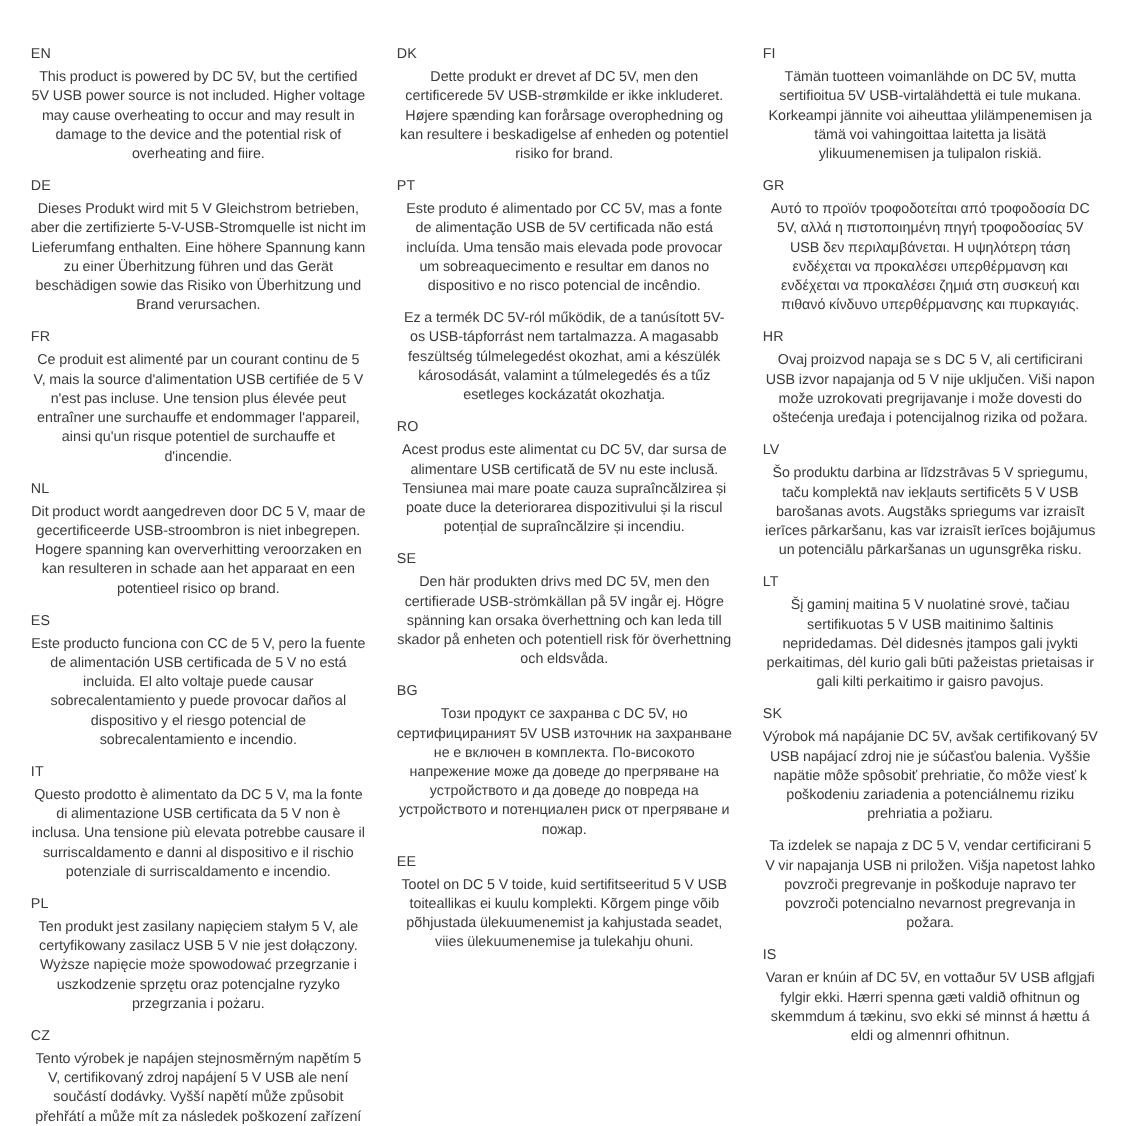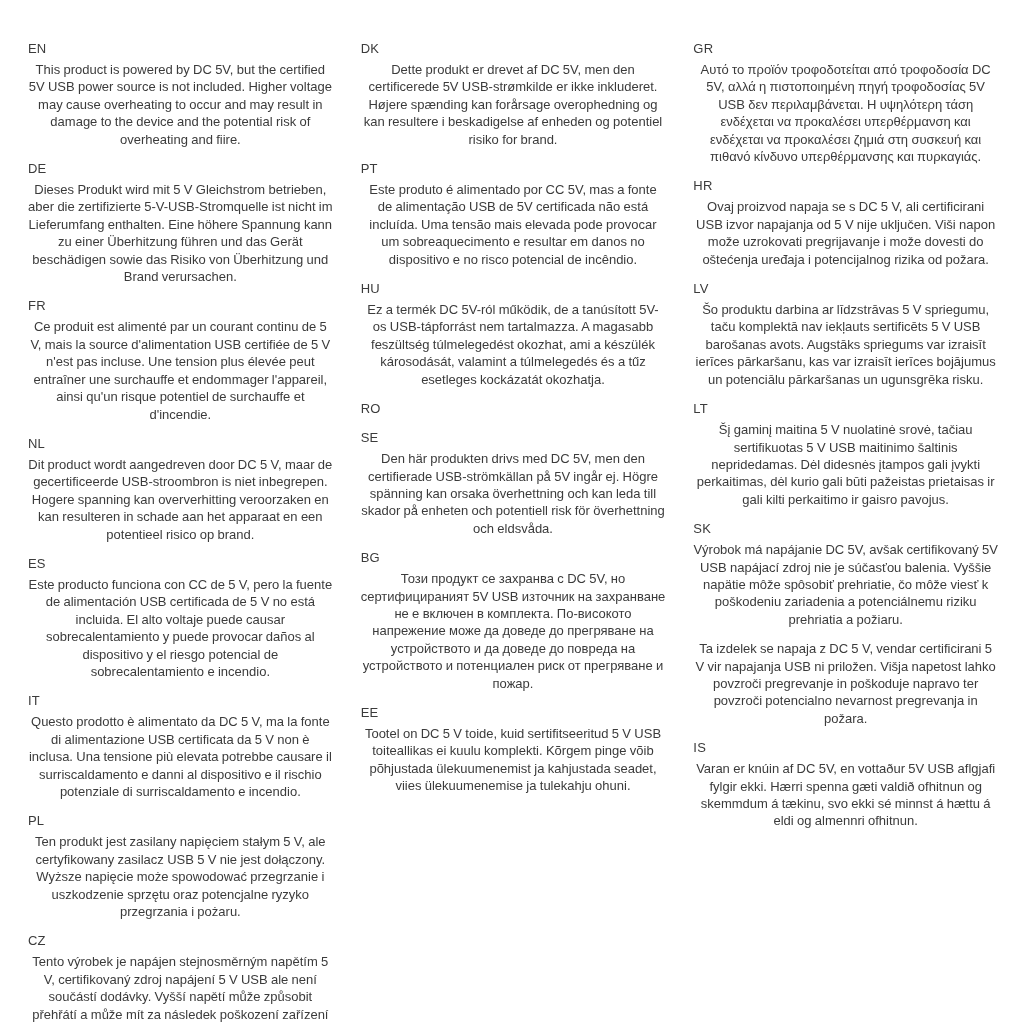--- a/index.html
+++ b/index.html
@@ -85,40 +85,44 @@
   <div class="column">
       <div class="section">
         <div class="lang-code">DK</div>
         <div class="lang-text">Dette produkt er drevet af DC 5V, men den certificerede 5V USB-strømkilde er ikke inkluderet. Højere spænding kan forårsage overophedning og kan resultere i beskadigelse af enheden og potentiel risiko for brand.</div>
       </div>
       <div class="section">
         <div class="lang-code">PT</div>
         <div class="lang-text">Este produto é alimentado por CC 5V, mas a fonte de alimentação USB de 5V certificada não está incluída. Uma tensão mais elevada pode provocar um sobreaquecimento e resultar em danos no dispositivo e no risco potencial de incêndio.</div>
       </div>
       <div class="section">
-        <div class="lang-code">HU</div>
         <div class="lang-text">Ez a termék DC 5V-ról működik, de a tanúsított 5V-os USB-tápforrást nem tartalmazza. A magasabb feszültség túlmelegedést okozhat, ami a készülék károsodását, valamint a túlmelegedés és a tűz esetleges kockázatát okozhatja.</div>
       </div>
       <div class="section">
         <div class="lang-code">RO</div>
+        <div class="lang-text">Acest produs este alimentat cu DC 5V, dar sursa de alimentare USB certificată de 5V nu este inclusă. Tensiunea mai mare poate cauza supraîncălzirea și poate duce la deteriorarea dispozitivului și la riscul potențial de supraîncălzire și incendiu.</div>
       </div>
       <div class="section">
         <div class="lang-code">SE</div>
         <div class="lang-text">Den här produkten drivs med DC 5V, men den certifierade USB-strömkällan på 5V ingår ej. Högre spänning kan orsaka överhettning och kan leda till skador på enheten och potentiell risk för överhettning och eldsvåda.</div>
       </div>
       <div class="section">
         <div class="lang-code">BG</div>
         <div class="lang-text">Този продукт се захранва с DC 5V, но сертифицираният 5V USB източник на захранване не е включен в комплекта. По-високото напрежение може да доведе до прегряване на устройството и да доведе до повреда на устройството и потенциален риск от прегряване и пожар.</div>
       </div>
       <div class="section">
         <div class="lang-code">EE</div>
         <div class="lang-text">Tootel on DC 5 V toide, kuid sertifitseeritud 5 V USB toiteallikas ei kuulu komplekti. Kõrgem pinge võib põhjustada ülekuumenemist ja kahjustada seadet, viies ülekuumenemise ja tulekahju ohuni.</div>
       </div>
     </div>
   <div class="column">
+      <div class="section">
+        <div class="lang-code">FI</div>
+        <div class="lang-text">Tämän tuotteen voimanlähde on DC 5V, mutta sertifioitua 5V USB-virtalähdettä ei tule mukana. Korkeampi jännite voi aiheuttaa ylilämpenemisen ja tämä voi vahingoittaa laitetta ja lisätä ylikuumenemisen ja tulipalon riskiä.</div>
+      </div>
       <div class="section">
         <div class="lang-code">GR</div>
         <div class="lang-text">Αυτό το προϊόν τροφοδοτείται από τροφοδοσία DC 5V, αλλά η πιστοποιημένη πηγή τροφοδοσίας 5V USB δεν περιλαμβάνεται. Η υψηλότερη τάση ενδέχεται να προκαλέσει υπερθέρμανση και ενδέχεται να προκαλέσει ζημιά στη συσκευή και πιθανό κίνδυνο υπερθέρμανσης και πυρκαγιάς.</div>
       </div>
       <div class="section">
         <div class="lang-code">HR</div>
         <div class="lang-text">Ovaj proizvod napaja se s DC 5 V, ali certificirani USB izvor napajanja od 5 V nije uključen. Viši napon može uzrokovati pregrijavanje i može dovesti do oštećenja uređaja i potencijalnog rizika od požara.</div>
       </div>
       <div class="section">
         <div class="lang-code">LV</div>

